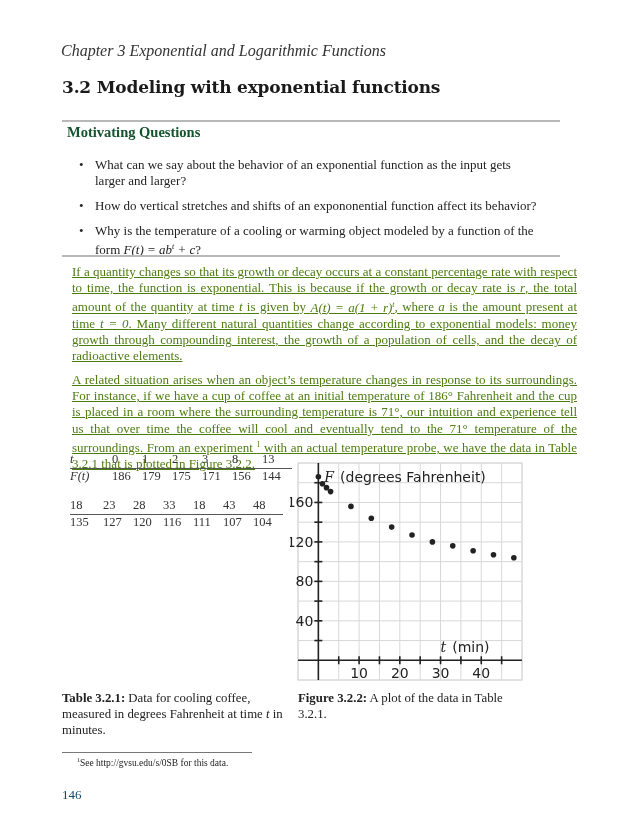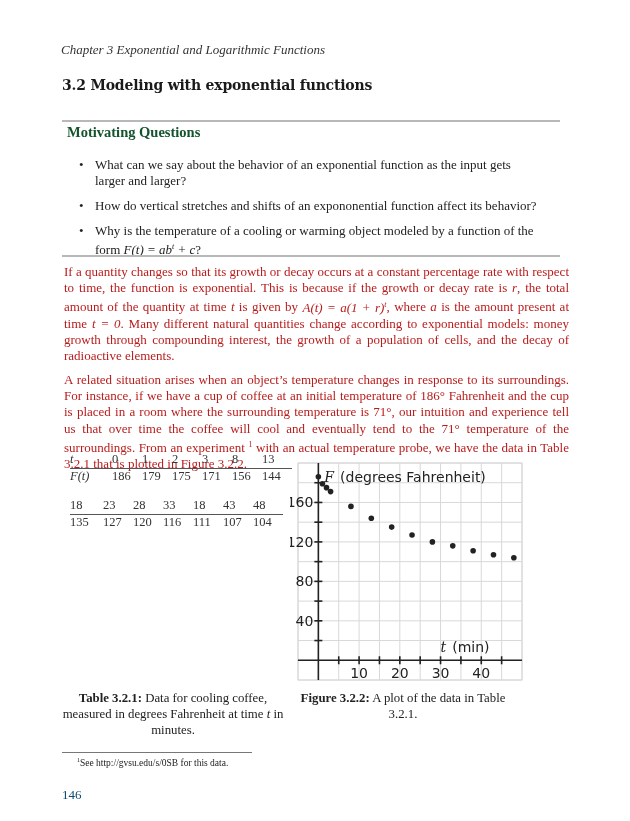--- a/index.html
+++ b/index.html
@@ -1,37 +1,37 @@
 <!DOCTYPE html>
 <html><head>
 <meta charset="utf-8">
 <style>
   html, body { margin: 0; padding: 0; background: #ffffff; }
   body { width: 630px; height: 821px; position: relative; overflow: hidden;
          font-family: "DejaVu Serif", "Liberation Serif", serif; color: #222; }
   .abs { position: absolute; }
-  .running-head { left: 61px; top: 42px; font-style: italic; font-size: 13px; color: #333;
+  .running-head { left: 61px; top: 42px; font-style: italic; font-size: 16px; color: #333;
                   font-family: "Liberation Serif", serif; }
-  .section-title { left: 62px; top: 77px; font-size: 14px; font-weight: bold; color: #1a1a1a;
+  .section-title { left: 62px; top: 77px; font-size: 17px; font-weight: bold; color: #1a1a1a;
                    font-family: "DejaVu Serif", serif; letter-spacing: -0.2px; text-align: right; }
   .rule { background: #b8b8b8; height: 1.5px; }
   .mq-title { left: 67px; top: 124px; font-size: 14.5px; font-weight: bold; color: #14532d;
               font-family: "Liberation Serif", serif; }
   .mq-list { left: 78px; top: 157px; width: 460px; margin: 0; padding: 0; list-style: none;
              font-family: "Liberation Serif", serif; font-size: 13px; line-height: 16px; color: #222; }
   .mq-list li { position: relative; padding-left: 17px; margin-bottom: 9px; }
   .mq-list li .bullet { position: absolute; left: 1px; top: 0; }
-  .para { font-family: "Liberation Serif", serif; font-size: 13px; line-height: 16.2px; color: #b91c1c;
-          text-align: justify; width: 505px; left: 64px; }
+  .para { font-family: "Liberation Serif", serif; font-size: 13px; line-height: 16.2px; color: #4d7c0f;
+          text-align: justify; width: 505px; left: 72px; text-decoration: underline; }
   i.m { font-style: italic; }
   table.data { position: absolute; border-collapse: collapse; font-family: "Liberation Serif", serif;
                font-size: 12.5px; color: #333; }
   table.data td { padding: 0 0 1px 0; width: 30px; }
   table.data tr.head td { border-bottom: 1px solid #555; }
-  .caption { font-family: "Liberation Serif", serif; font-size: 12.8px; line-height: 16px; color: #222; text-align: center; }
+  .caption { font-family: "Liberation Serif", serif; font-size: 12.8px; line-height: 16px; color: #222; }
   .caption b { font-weight: bold; }
   .footnote { font-family: "Liberation Serif", serif; font-size: 9.5px; color: #222; }
   .pagenum { font-family: "Liberation Serif", serif; font-size: 13px; color: #0c4a6e; }
   svg text { font-family: "DejaVu Sans", sans-serif; }
 </style>
 </head>
 <body>
 
 <div class="abs running-head">Chapter 3 Exponential and Logarithmic Functions</div>
 

